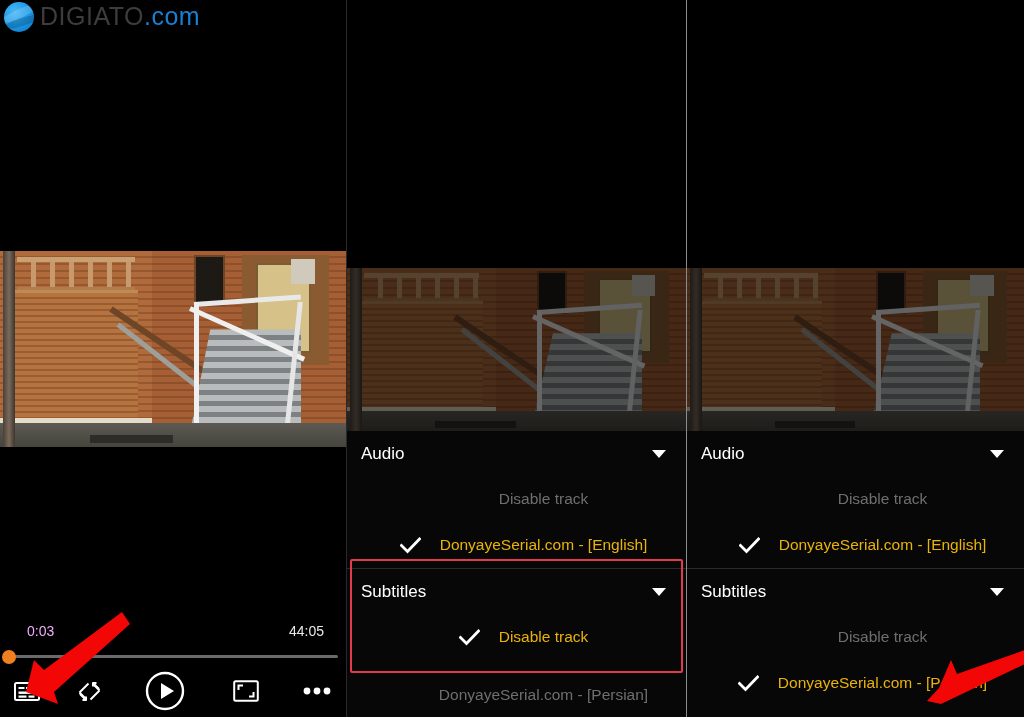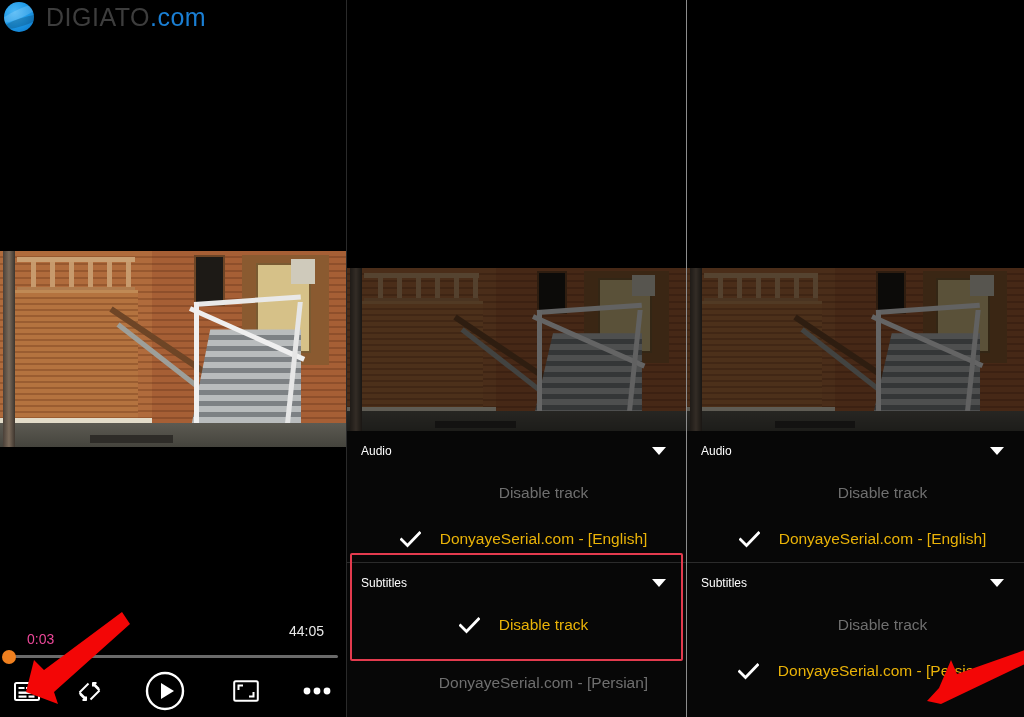--- a/index.html
+++ b/index.html
@@ -18,21 +18,21 @@
 
   
   .panel { position: relative; height: 717px; background: #000; overflow: hidden; }
   .panel-left  { width: 346px; }
   .panel-mid   { width: 340px; border-left: 1px solid #2a2a2a; }
   .panel-right { width: 338px; border-left: 1px solid #8c8c8c; }
 
   
   .watermark {
     position: absolute; top: 2px; left: 4px;
-    display: flex; align-items: center; gap: 12px;
+    display: flex; align-items: flex-start; gap: 6px;
     z-index: 40;
   }
   .wm-logo {
     width: 30px; height: 30px; border-radius: 50%;
     background: radial-gradient(circle at 35% 32%, #4ab6f5 0%, #1d9ae8 48%, #0b72c4 100%);
     position: relative; overflow: hidden;
   }
   .wm-logo::before {
     content: ""; position: absolute; left: -4px; top: 7px;
     width: 40px; height: 9px; border-radius: 50%;
@@ -106,21 +106,21 @@
   .s-step  { position:absolute; left:54%; bottom:6%; width:34%; height:5%;
              background:#4a4944; }
   .s-shadow{ position:absolute; left:26%; bottom:2%; width:24%; height:4%;
              background:#2e2c28; }
 
   
   .controls { position: absolute; left: 0; bottom: 0; width: 100%; z-index: 30; }
   .time-row {
     position: relative; height: 24px; margin: 0 24px 0 27px;
   }
-  .time-cur { position:absolute; left:0;  top:8px; color:#ec4899; font-size:14px; }
+  .time-cur { position:absolute; left:0;  top:0; color:#f0abfc; font-size:14px; }
   .time-tot { position:absolute; right:-2px; top:0; color:#e9e9e9; font-size:14px; }
   .seek-row { position: relative; height: 18px; }
   .seek-track {
     position:absolute; left:8px; right:8px; top:8px; height:3px;
     background:#6a6a6a; border-radius:2px;
   }
   .seek-thumb {
     position:absolute; left:2px; top:3px; width:14px; height:14px;
     border-radius:50%; background:#f0801f;
   }
@@ -137,21 +137,21 @@
   
   .track-menu {
     position:absolute; left:0; width:100%; bottom:0; top:431px;
     background:#070707; z-index:20;
   }
   .section { position: relative; }
   .sec-head {
     display:flex; align-items:center; justify-content:space-between;
     padding: 13px 20px 12px 14px;
   }
-  .sec-title { color:#ffffff; font-size:12px; }
+  .sec-title { color:#ffffff; font-size:17px; }
   .caret {
     width:0;height:0;border-left:7px solid transparent;border-right:7px solid transparent;
     border-top:8px solid #ffffff;
   }
   .opt { display:flex; align-items:center; height:46px; padding-left:14px;justify-content:center; }
   .opt-check { width:40px; flex:0 0 40px; display:flex; align-items:center; }
   .opt-label { font-size:15.5px; }
   .on  .opt-label { color:#eab308; }
   .off .opt-label { color:#6f6f6f; }
   .divider { height:1px; background:#2b2b2b; margin:0; }

